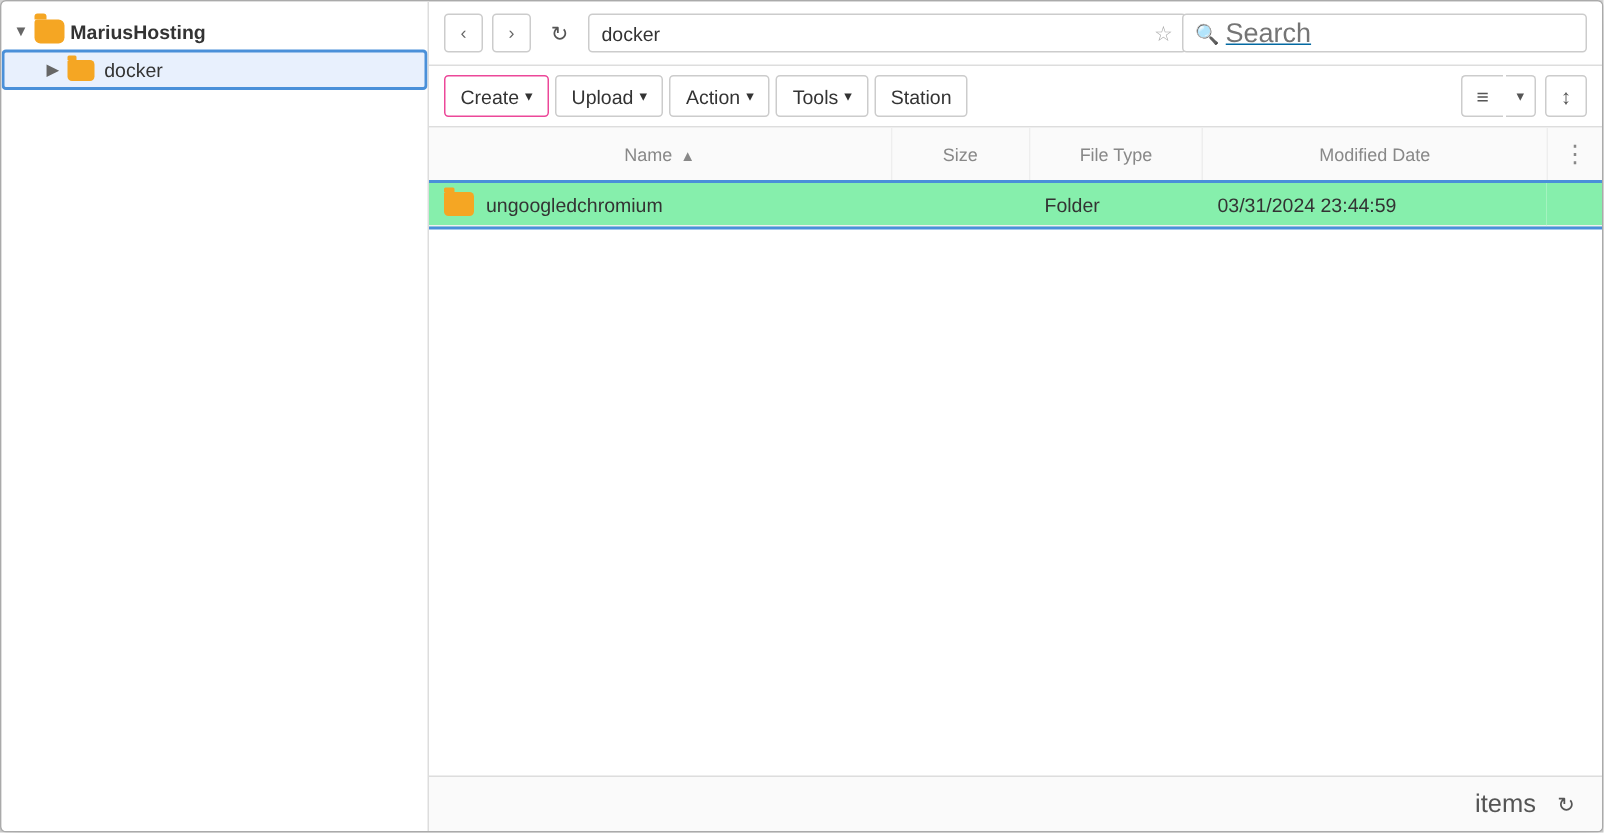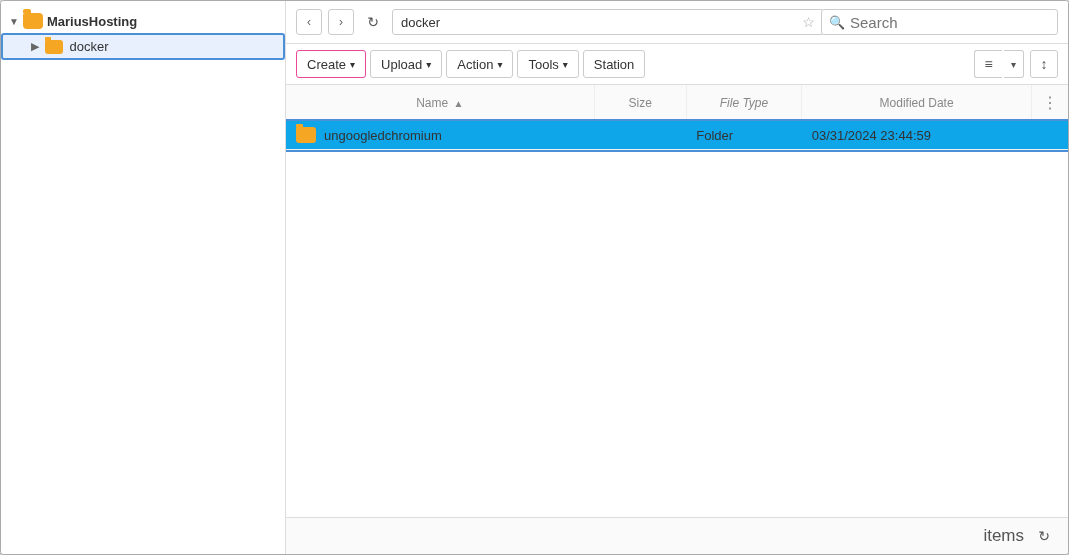--- a/index.html
+++ b/index.html
@@ -205,24 +205,25 @@
       border-radius: 3px;
       height: 26px;
       padding: 0 8px;
       gap: 4px;
       background: #fff;
       min-width: 180px;
     }
     .search-input {
       border: none;
       outline: none;
-      font-size: 15px;
-      color: #a16207;
+      font-size: 18px;
+      color: #0369a1;
       flex: 1;
       background: transparent;
+      text-decoration: underline;
     }
     
     .toolbar {
       display: flex;
       align-items: center;
       padding: 6px 10px;
       gap: 4px;
       border-bottom: 1px solid #ddd;
       background: #fff;
       flex-shrink: 0;
@@ -317,31 +318,31 @@
       padding: 8px 10px;
       font-weight: normal;
       color: #888;
       font-size: 12px;
       border-right: 1px solid #eee;
       position: relative;
     }
     .file-table th:last-child { border-right: none; }
     .th-name { width: 40%; }
     .th-size { width: 12%; }
-    .th-type { width: 15%; font-style: italic; }
+    .th-type { width: 15%; }
     .th-modified { width: 30%; }
     .th-more { width: 3%; text-align: center; }
     .file-table td {
       padding: 6px 10px;
       color: #333;
       border-bottom: 1px solid #f0f0f0;
       font-size: 13px;
     }
     .file-row.selected {
-      background: #0ea5e9;
+      background: #86efac;
       outline: 2px solid #4a90d9;
     }
     .file-row.selected td { }
     .file-cell-name {
       display: flex;
       align-items: center;
       gap: 8px;
     }
     .folder-icon {
       width: 20px;

